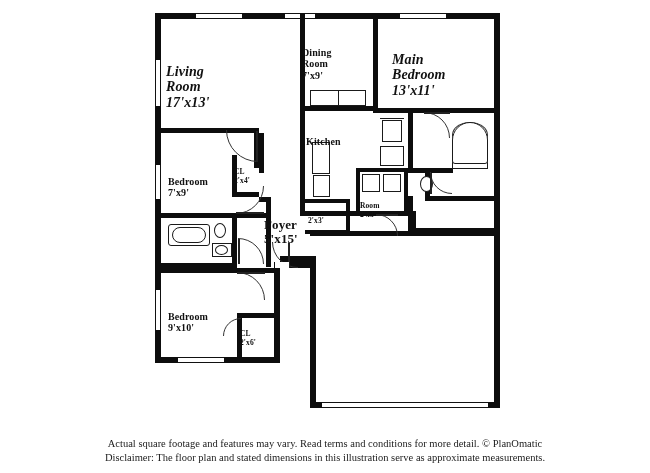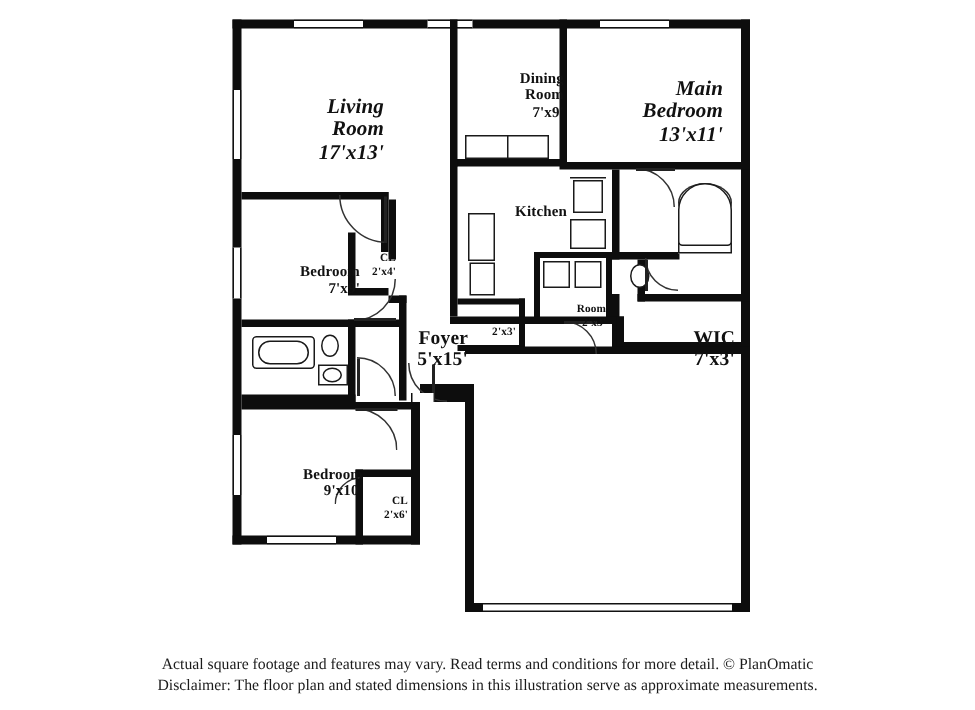--- a/index.html
+++ b/index.html
@@ -26,21 +26,21 @@
     background: #1a1a1a;
   }
   .white {
     position: absolute;
     background: #ffffff;
   }
 
   
   .label {
     position: absolute;
-    text-align: right;
+    text-align: left;
     font-weight: bold;
     color: #111111;
     line-height: 1.12;
     white-space: pre-line;
     letter-spacing: 0.1px;
   }
   .label .dim {
     display: block;
     font-weight: bold;
   }
@@ -296,24 +296,20 @@
     <span>Bedroom</span>
     <span class="dim">9'x10'</span>
   </div>
 
   <div class="label lbl-sm" style="left:264px; top:203px; width:48px;">
     <span>Foyer</span>
     <span class="dim">5'x15'</span>
   </div>
 
 
-  <div class="label lbl-sm" style="left:430px; top:203px; width:60px;">
-    <span>WIC</span>
-    <span class="dim">7'x3'</span>
-  </div>
 
   <div class="label lbl-xs" style="left:360px; top:194px; width:44px;">
     <span>Room</span>
     <span class="dim">2'x3'</span>
   </div>
 
   <div class="label lbl-xs" style="left:234px; top:160px; width:30px;">
     <span>CL</span>
     <span class="dim">2'x4'</span>
   </div>

